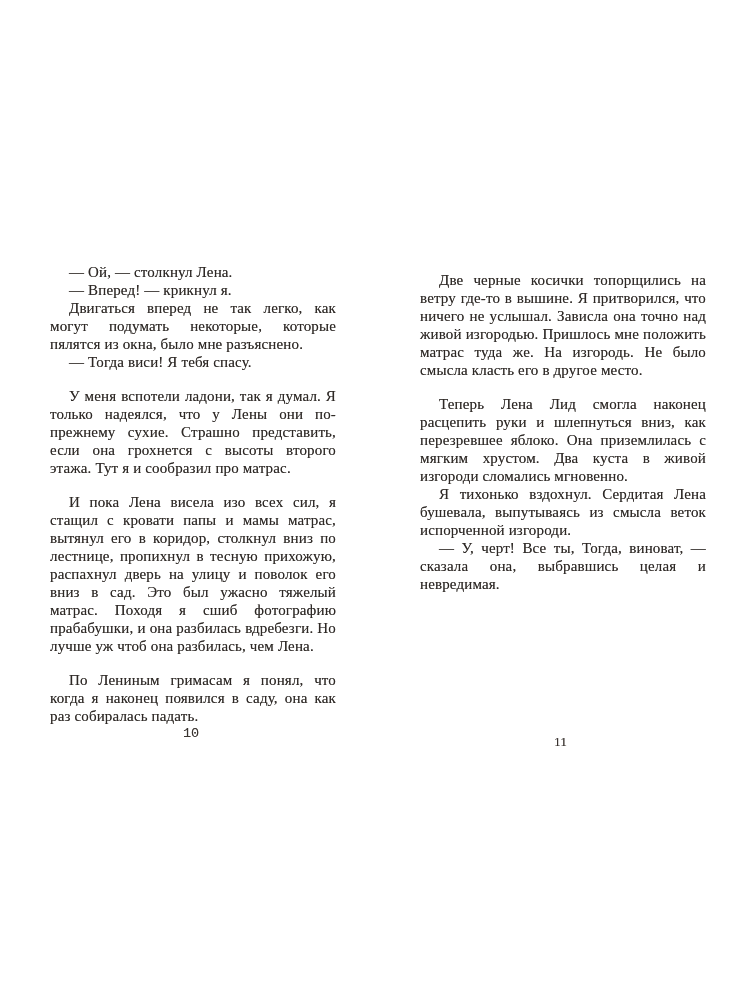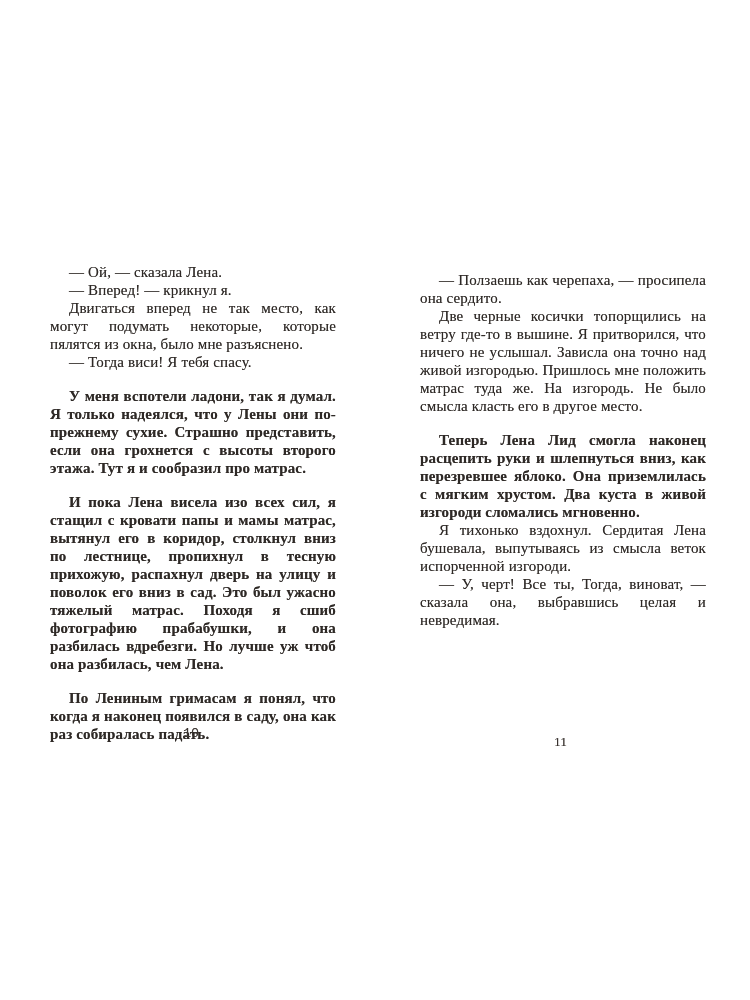--- a/index.html
+++ b/index.html
@@ -24,21 +24,20 @@
     letter-spacing: 0.15px;
     text-shadow: 0 0 0.6px rgba(46, 41, 38, 0.55);
   }
   .page p {
     margin: 0;
     padding: 0;
     text-indent: 19px;
   }
   .page p.sep {
     margin-top: 16px;
-    font-weight: bold;
   }
   .page-left {
     left: 50px;
     top: 263px;
     width: 286px;
   }
   .page-right {
     left: 420px;
     top: 271px;
     width: 286px;
@@ -60,31 +59,30 @@
     top: 734px;
     text-align: center;
   }
 </style>
 </head>
 <body>
 
 <div class="sheet">
 
   <section class="page page-left">
-    <p class="para">— Ой, — сказала Лена.</p>
+    <p class="para">— Ой, — столкнул Лена.</p>
     <p class="para">— Вперед! — крикнул я.</p>
-    <p class="para">Двигаться вперед не так место, как могут подумать некоторые, которые пялятся из окна, было мне разъяснено.</p>
+    <p class="para">Двигаться вперед не так легко, как могут подумать некоторые, которые пялятся из окна, было мне разъяснено.</p>
     <p class="para">— Тогда виси! Я тебя спасу.</p>
     <p class="para sep">У меня вспотели ладони, так я думал. Я только надеялся, что у Лены они по-прежнему сухие. Страшно представить, если она грохнется с высоты второго этажа. Тут я и сообразил про матрас.</p>
     <p class="para sep">И пока Лена висела изо всех сил, я стащил с кровати папы и мамы матрас, вытянул его в коридор, столкнул вниз по лестнице, пропихнул в тесную прихожую, распахнул дверь на улицу и поволок его вниз в сад. Это был ужасно тяжелый матрас. Походя я сшиб фотографию прабабушки, и она разбилась вдребезги. Но лучше уж чтоб она разбилась, чем Лена.</p>
     <p class="para sep">По Лениным гримасам я понял, что когда я наконец появился в саду, она как раз собиралась падать.</p>
   </section>
 
   <section class="page page-right">
-    <p class="para">— Ползаешь как черепаха, — просипела она сердито.</p>
     <p class="para">Две черные косички топорщились на ветру где-то в вышине. Я притворился, что ничего не услышал. Зависла она точно над живой изгородью. Пришлось мне положить матрас туда же. На изгородь. Не было смысла класть его в другое место.</p>
     <p class="para sep">Теперь Лена Лид смогла наконец расцепить руки и шлепнуться вниз, как перезревшее яблоко. Она приземлилась с мягким хрустом. Два куста в живой изгороди сломались мгновенно.</p>
     <p class="para">Я тихонько вздохнул. Сердитая Лена бушевала, выпутываясь из смысла веток испорченной изгороди.</p>
     <p class="para">— У, черт! Все ты, Тогда, виноват, — сказала она, выбравшись целая и невредимая.</p>
   </section>
 
   <span class="pagenum pagenum-left">10</span>
   <span class="pagenum pagenum-right">11</span>
 
 </div>

